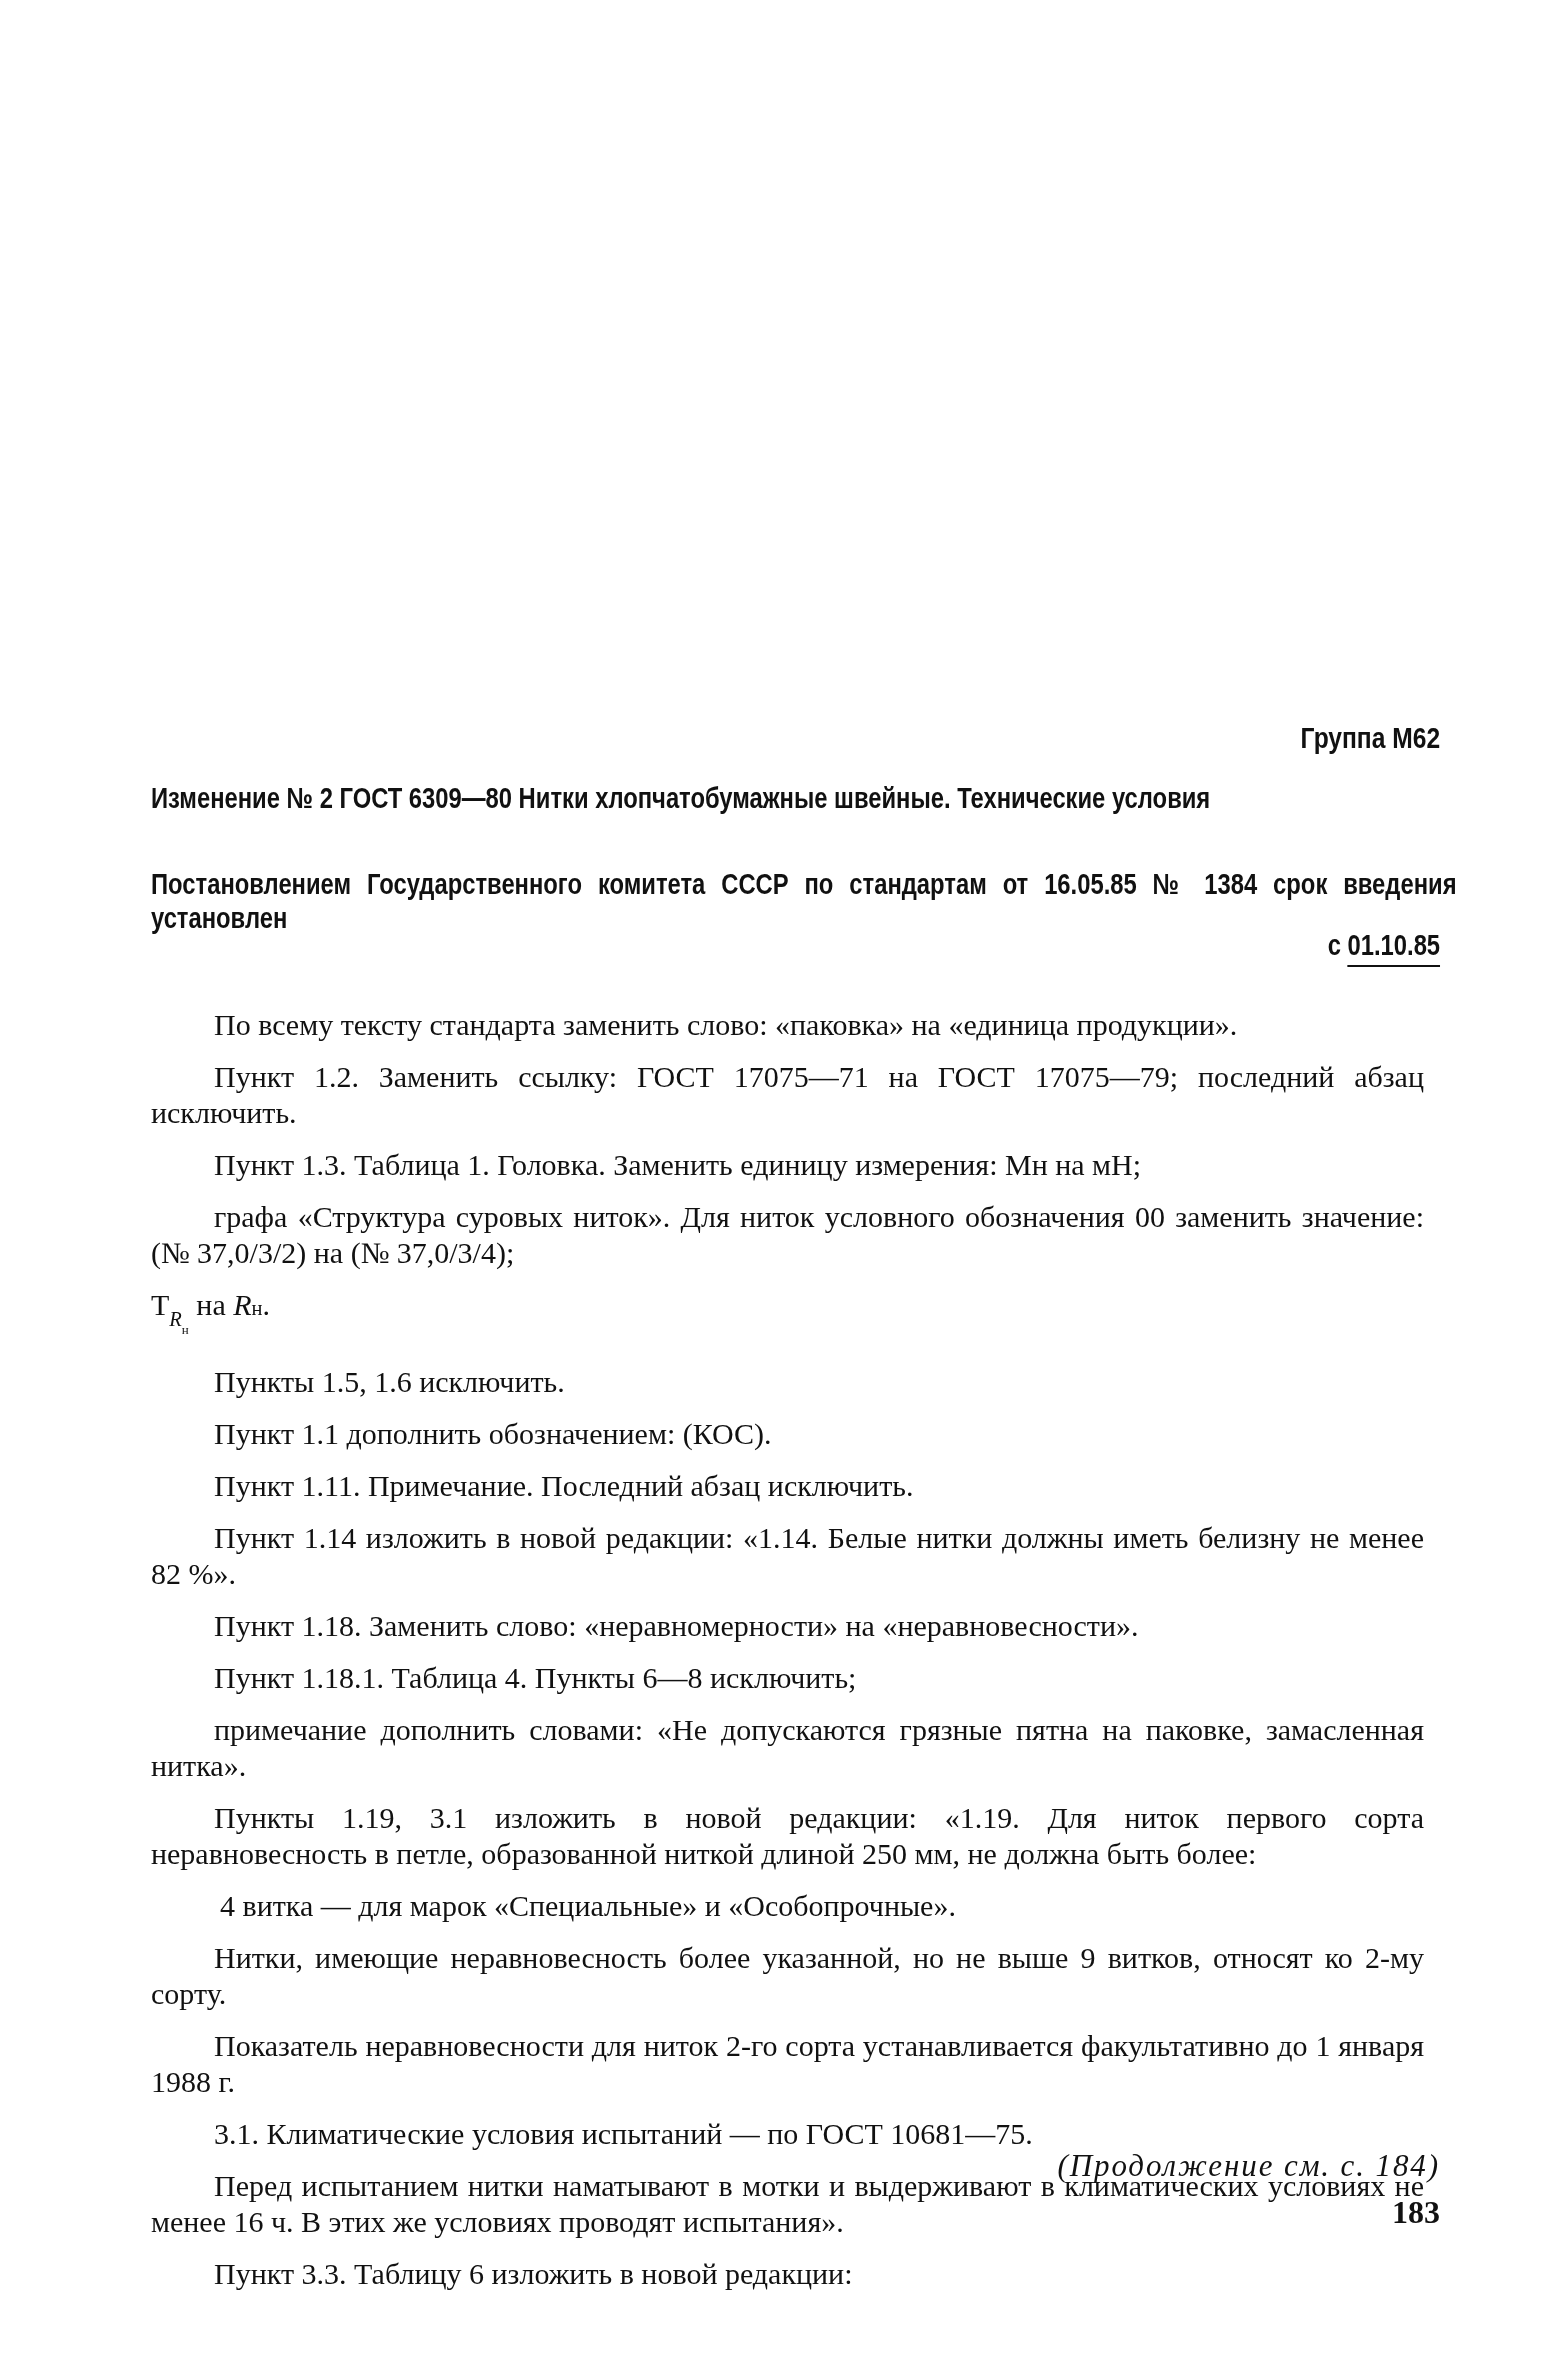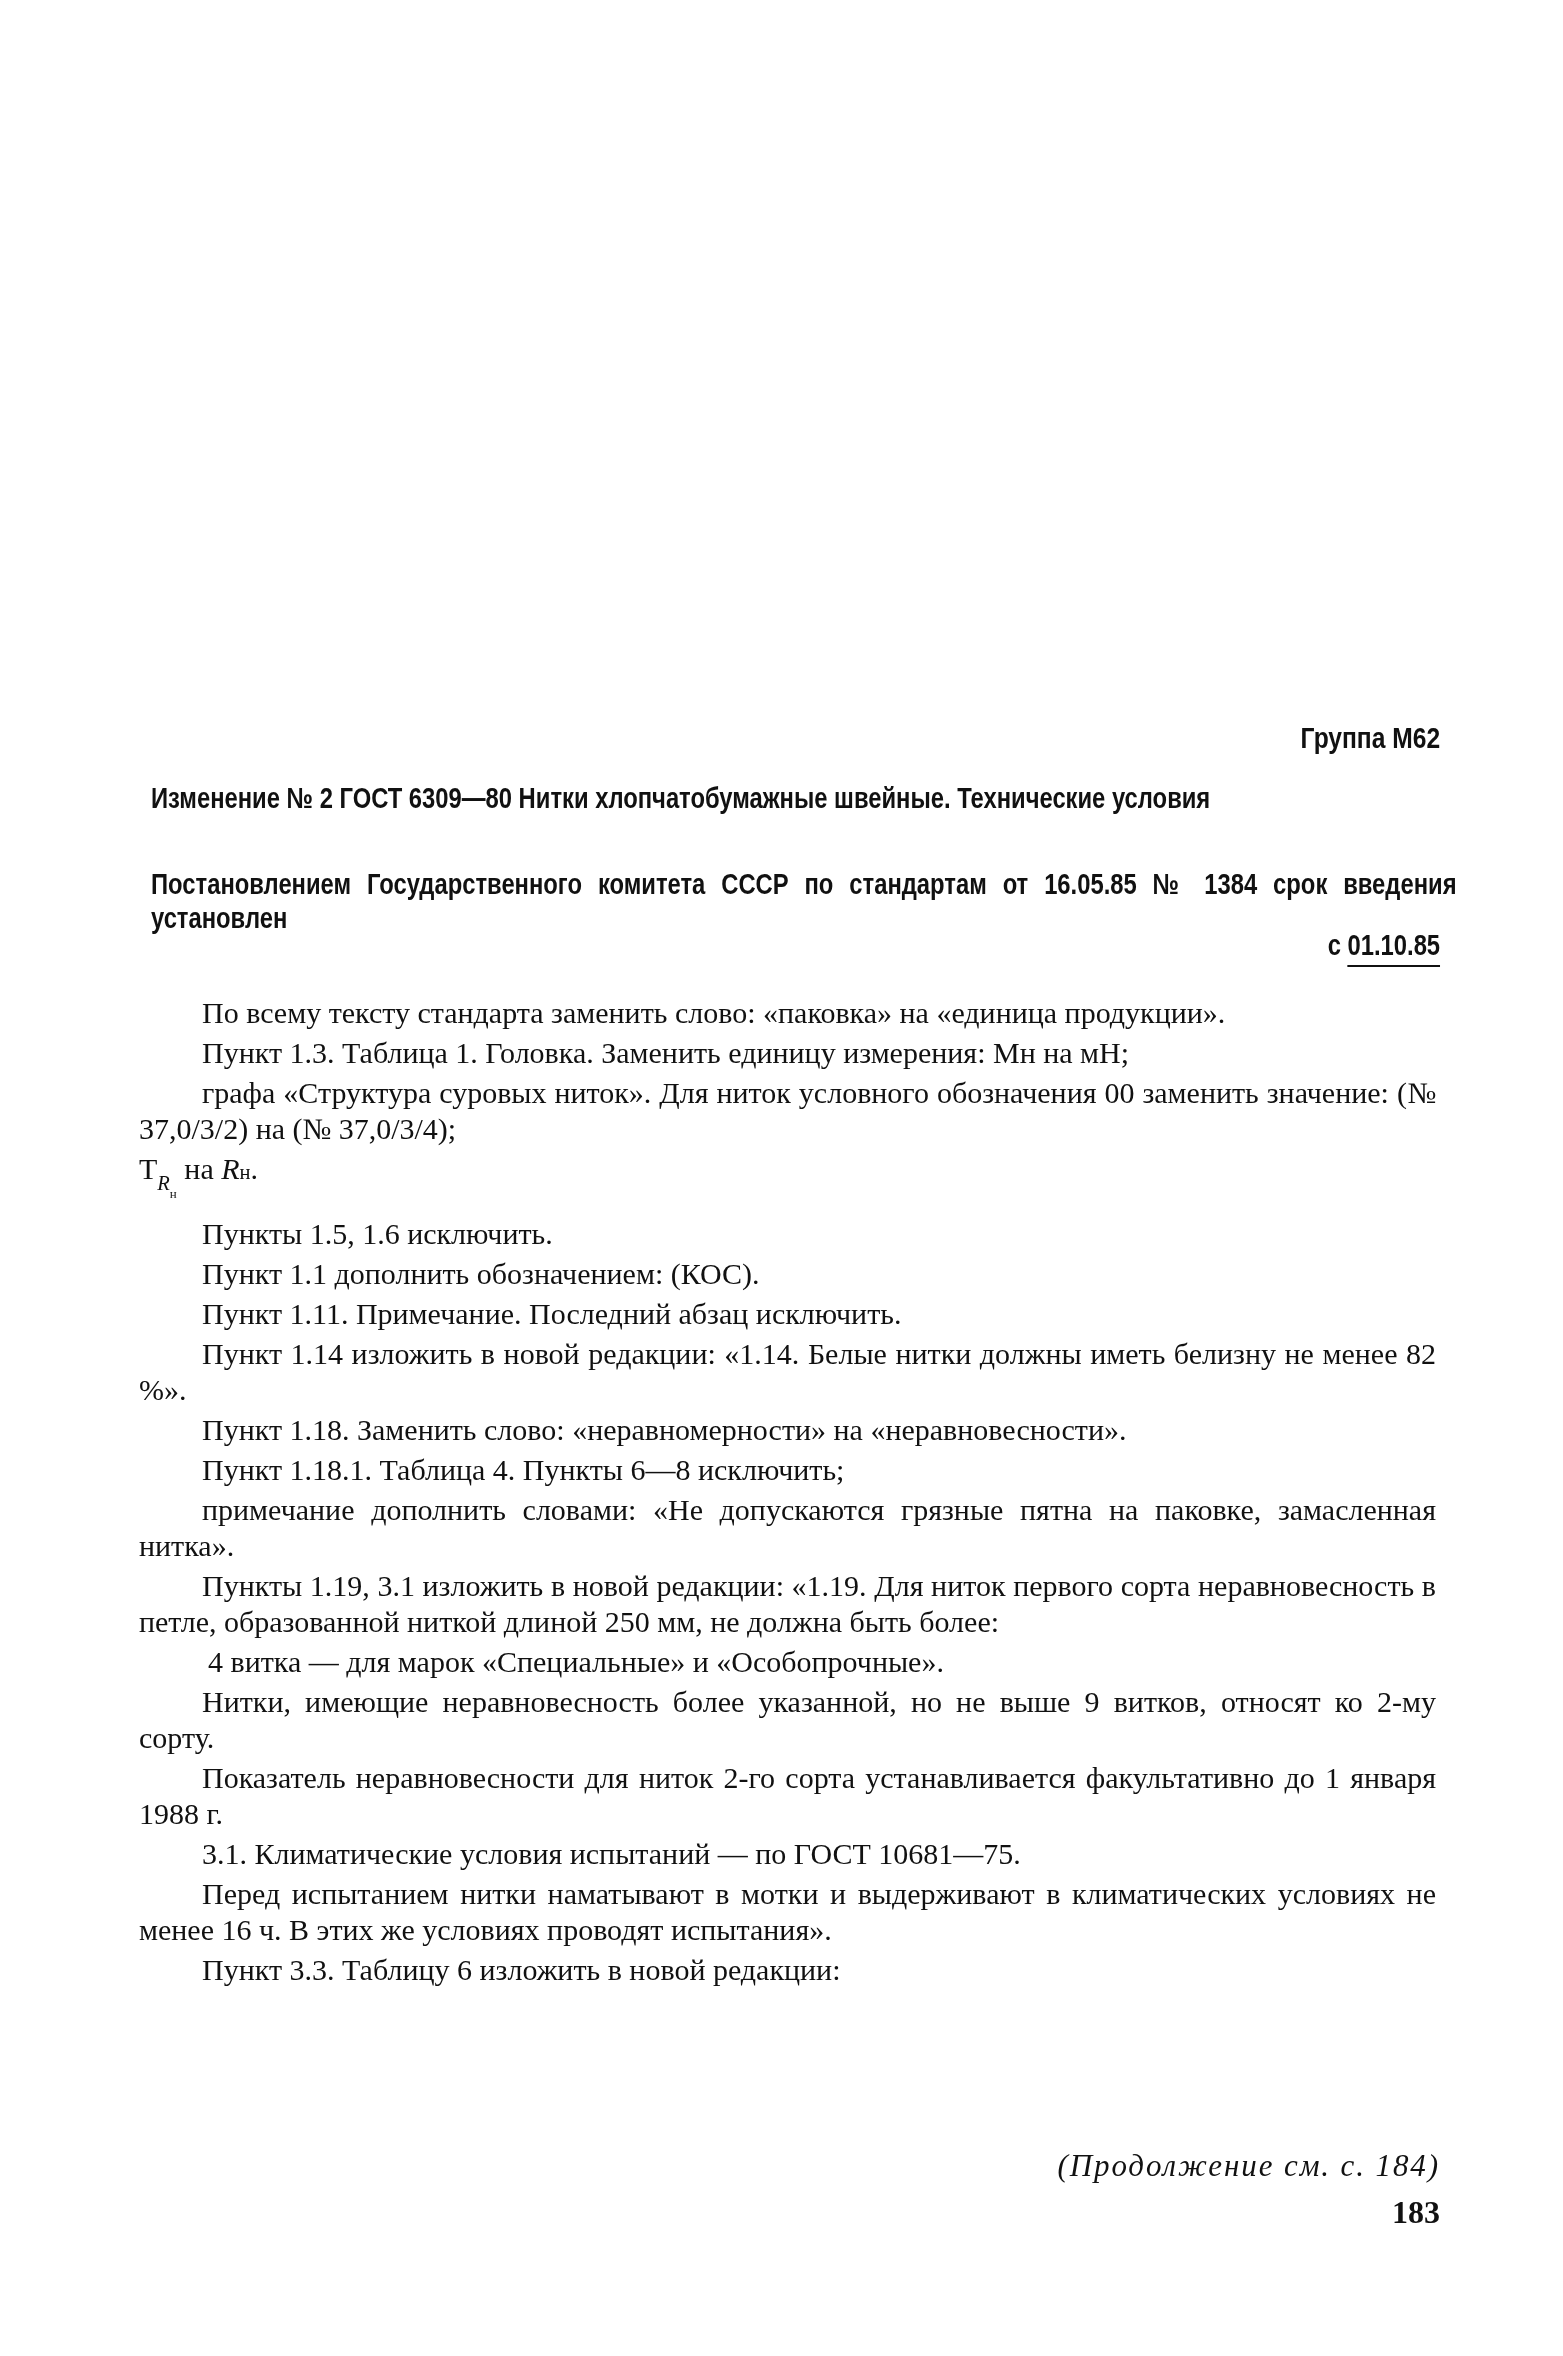--- a/index.html
+++ b/index.html
@@ -6,21 +6,21 @@
   body { width: 1563px; height: 2357px; position: relative; overflow: hidden; color: #111; }
   .page { position: absolute; left: 135px; top: 0; width: 1305px; font-family: "Liberation Serif", serif; }
   .group { position: absolute; top: 721px; right: 0; font-family: "Liberation Sans Narrow", "Liberation Sans", sans-serif; font-weight: bold; font-size: 30px; letter-spacing: 0px; transform: scaleX(0.82); transform-origin: right center; }
   .bold-block { position: absolute; left: 16px; width: 1305px; font-family: "Liberation Sans", sans-serif; font-weight: bold; font-size: 29px; line-height: 34px; text-align: justify; text-align-last: left; }
   .bold-block .inner { display: block; transform: scaleX(0.82); transform-origin: left top; width: 122%; }
   .title { top: 781px; }
   .decree { top: 867px; }
   .date { position: absolute; top: 929px; right: 0; font-family: "Liberation Sans", sans-serif; font-weight: bold; font-size: 29px; transform: scaleX(0.82); transform-origin: right center; }
   .date-val { border-bottom: 2.8px solid #111; padding-bottom: 3.7px; }
   .body { position: absolute; top: 991px; left: 0; width: 1305px; font-size: 30px; line-height: 36px; }
-  .body p { margin: 4px; text-align: justify; text-align-last: left; }
+  .body p { margin: 16px; text-align: justify; text-align-last: left; }
   .body p.ind { text-indent: 63px; }
   .body p.ind2 { text-indent: 69px; }
   .sub { font-size: 20.5px; vertical-align: -11.2px; font-style: italic; }
   .sub2 { font-size: 13px; vertical-align: -7.5px; font-style: normal; }
   .it { font-style: italic; }
   .continued { position: absolute; top: 2127px; right: 0; font-style: italic; font-size: 31px; letter-spacing: 1.9px; margin-top: 21px; }
   .pagenum { position: absolute; top: 2194px; right: 0; font-weight: bold; font-size: 32px; }
 </style>
 </head>
 <body>
@@ -37,20 +37,21 @@
     <span class="inner">Постановлением Государственного комитета СССР по стандартам от 16.05.85 № 1384 срок введения установлен</span>
   </div>
 
   <div class="date">
     <span>с</span>
     <span class="date-val">01.10.85</span>
   </div>
 
   <div class="body">
     <p class="ind">По всему тексту стандарта заменить слово: «паковка» на «единица продукции».</p>
+    <p class="ind">Пункт 1.2. Заменить ссылку: ГОСТ 17075—71 на ГОСТ 17075—79; последний абзац исключить.</p>
     <p class="ind">Пункт 1.3. Таблица 1. Головка. Заменить единицу измерения: Мн на мН;</p>
     <p class="ind">графа «Структура суровых ниток». Для ниток условного обозначения 00 заменить значение: (№ 37,0/3/2) на (№ 37,0/3/4);</p>
     <p><span>T</span><span class="sub"><span>R</span><span class="sub2">н</span></span><span> на </span><span class="it">R</span><span style="font-size:20.5px">н</span><span>.</span></p>
     <p class="ind">Пункты 1.5, 1.6 исключить.</p>
     <p class="ind">Пункт 1.1 дополнить обозначением: (КОС).</p>
     <p class="ind">Пункт 1.11. Примечание. Последний абзац исключить.</p>
     <p class="ind">Пункт 1.14 изложить в новой редакции: «1.14. Белые нитки должны иметь белизну не менее 82 %».</p>
     <p class="ind">Пункт 1.18. Заменить слово: «неравномерности» на «неравновесности».</p>
     <p class="ind">Пункт 1.18.1. Таблица 4. Пункты 6—8 исключить;</p>
     <p class="ind">примечание дополнить словами: «Не допускаются грязные пятна на паковке, замасленная нитка».</p>

